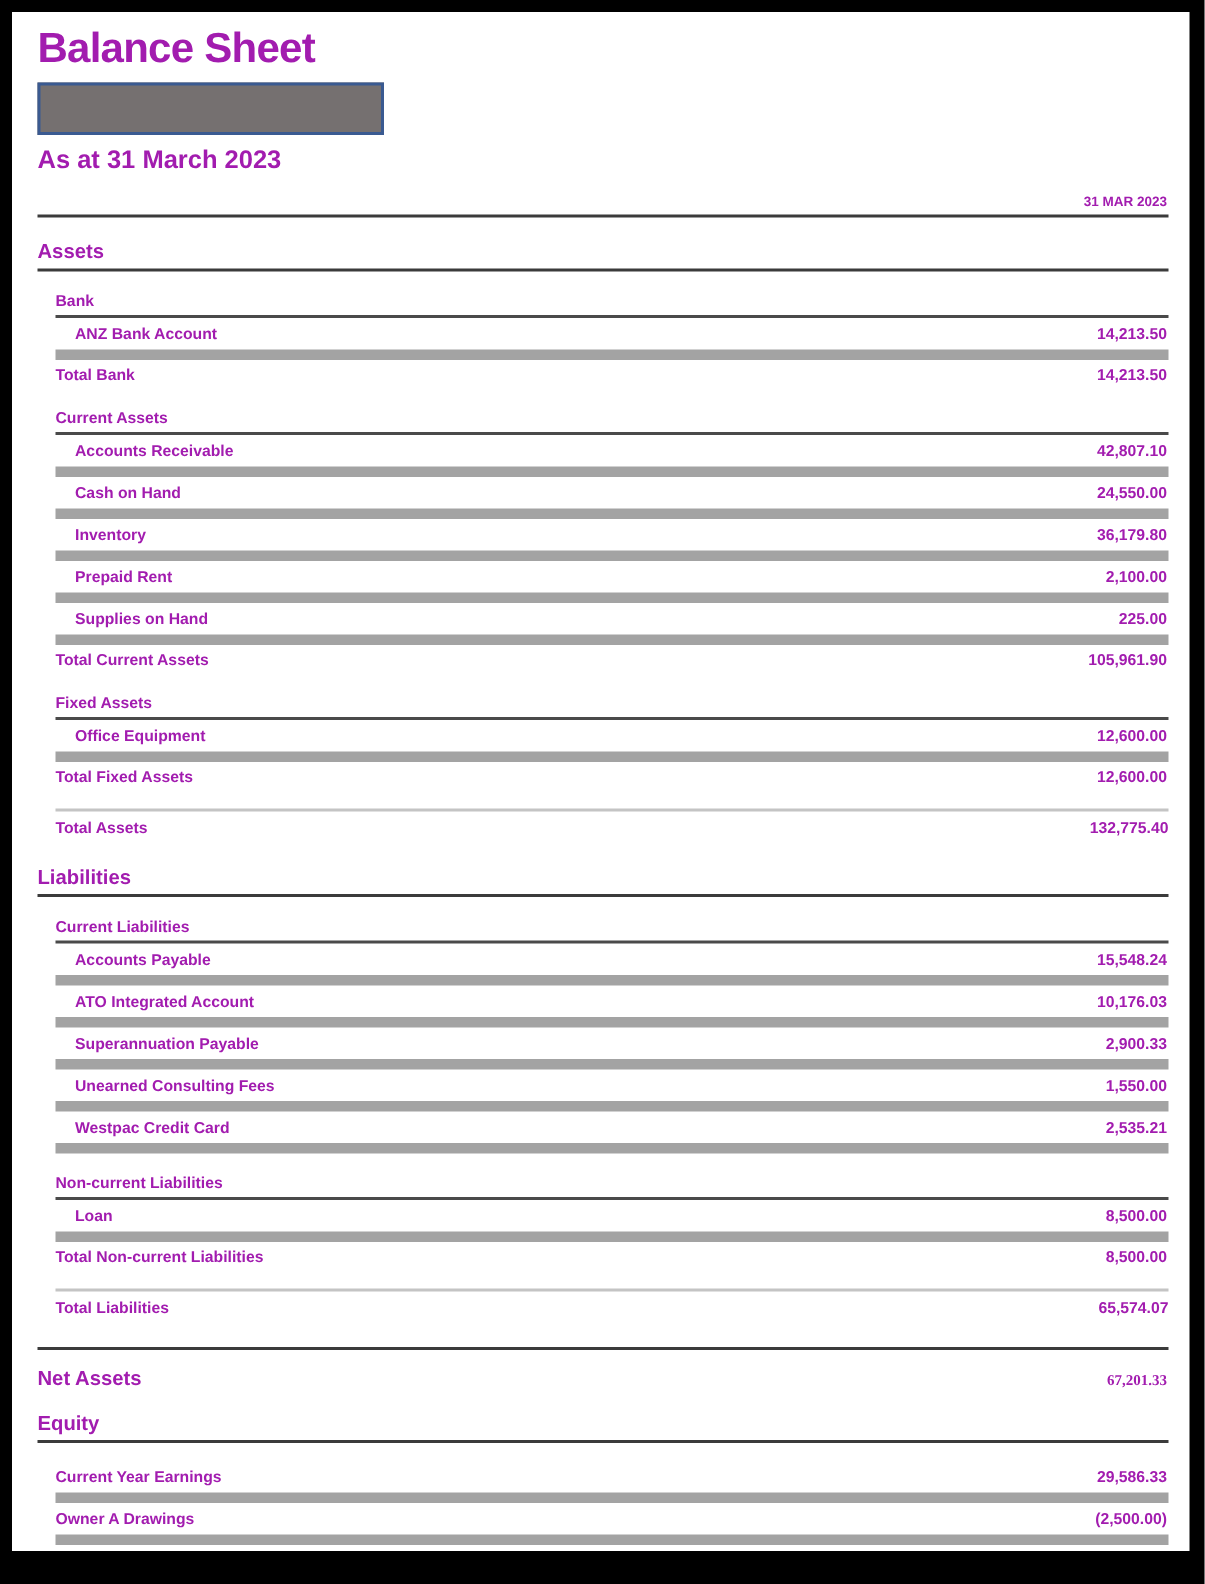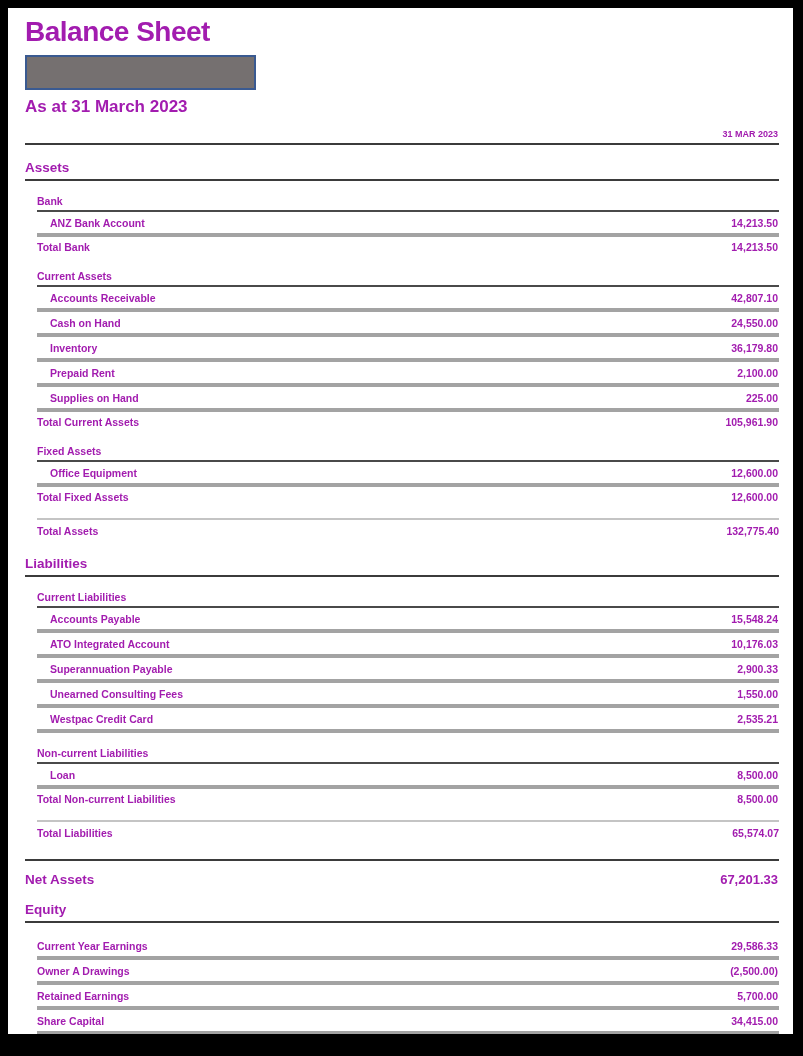--- a/index.html
+++ b/index.html
@@ -44,40 +44,40 @@
   .group:first-of-type{margin-top:9px;}
   .group-header{
     font-size:10.5px;font-weight:700;
     padding:2px 0 3px 0;
     border-bottom:2px solid #4a4a4a;
   }
   .row{
     display:flex;justify-content:space-between;align-items:center;
     font-size:10.5px;font-weight:700;
     height:21px;
-    border-bottom:4px solid #a3a3a3;
+    border-bottom:7px solid #a3a3a3;
   }
   .row .lbl{padding-left:13px;}
   .row.lvl2 .lbl{padding-left:0;text-align:center;}
   .row.total-row{border-bottom:none;height:19px;}
   .row .val{text-align:right;padding-right:1px;}
   .grand-total{
     display:flex;justify-content:space-between;align-items:center;
     font-size:10.5px;font-weight:700;
     height:21px;margin-left:12px;margin-top:12px;
     border-top:2px solid #c4c4c4;
     text-align:right;
   }
   .net-row{
     display:flex;justify-content:space-between;align-items:flex-end;
     font-size:13.5px;font-weight:700;
     height:26px;margin-top:16px;
     border-top:2px solid #3b3b3b;
   }
-  .net-row .val{font-size:13px;padding-right:1px;}
+  .net-row .val{font-size:10px;padding-right:1px;font-family:Liberation Serif, serif;}
 </style>
 </head>
 <body>
 
 <div class="frame">
   <div class="page">
 
     <h1 class="title">Balance Sheet</h1>
 
     <div class="redaction" style="background: rgb(117, 112, 112); border: 2px solid rgb(58, 90, 145);"></div>

